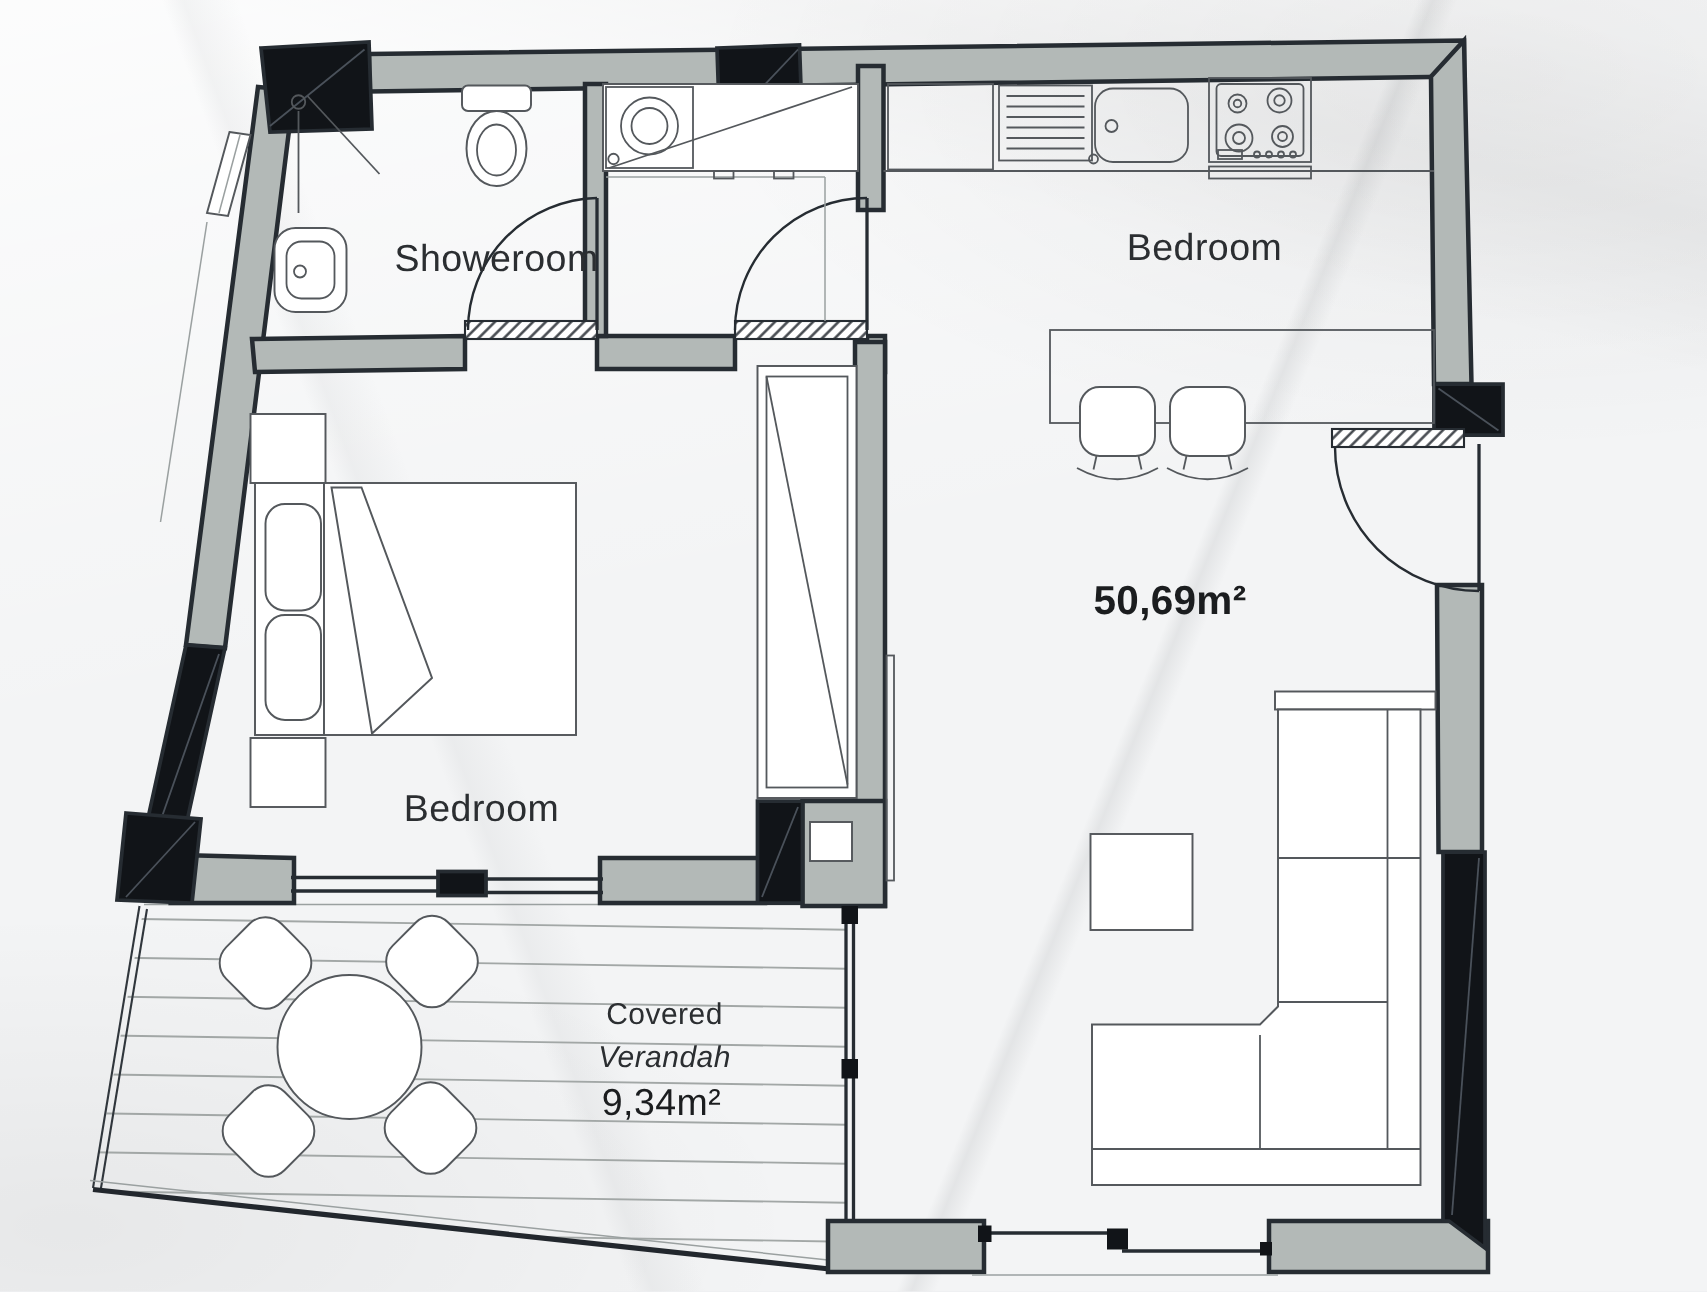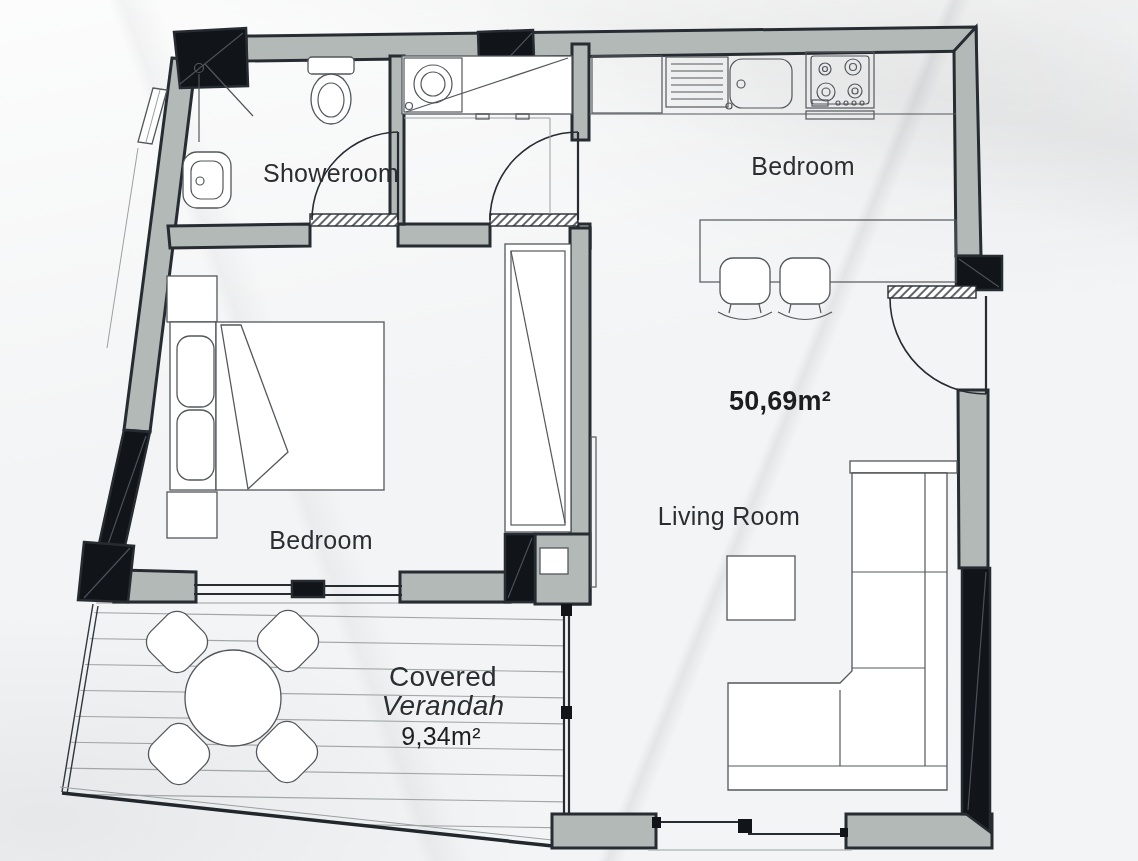--- a/index.html
+++ b/index.html
@@ -26,21 +26,21 @@
   .leaf{stroke:var(--outline,#262c32);stroke-width:2.2;}
   .win{stroke:var(--outline,#262c32);stroke-width:2.2;}
   .thin{stroke:#9aa0a0;stroke-width:1;fill:none;}
   .thr{fill:url(#hatch);stroke:var(--outline,#262c32);stroke-width:1.4;}
   .deckline{stroke:var(--deck-line,#a2a7a6);stroke-width:1.2;}
   .lbl{
     position:absolute;transform:translate(-50%,-50%);
     color:var(--text,#2b2e31);white-space:nowrap;letter-spacing:.3px;
   }
   .lbl.room{font-size:25px;}
-  .lbl.small{font-size:28px;}
+  .lbl.small{font-size:20px;}
   .lbl.area{font-size:27px;font-weight:bold;color:#1b1d1f;letter-spacing:.2px;}
   .lbl.area2{font-size:25px;font-weight:normal;color:#1b1d1f;}
 </style>
 </head>
 <body>
 
 <div class="stage">
 <svg width="1138" height="861" viewBox="0 0 1138 861">
   <defs>
     <pattern id="hatch" patternUnits="userSpaceOnUse" width="6" height="6" patternTransform="rotate(45)">
@@ -273,17 +273,16 @@
     <rect class="fx" x="-26" y="-26" width="52" height="52" rx="15" transform="translate(179,754) rotate(45)"></rect>
     <rect class="fx" x="-26" y="-26" width="52" height="52" rx="15" transform="translate(287,752) rotate(45)"></rect>
     <circle class="fx" cx="233" cy="698" r="48"></circle>
   </g>
 </svg>
 
 <div class="lbl room" style="left:331px;top:173px;">Showeroom</div>
 <div class="lbl room" style="left:803px;top:166px;">Bedroom</div>
 <div class="lbl area" style="left:780px;top:401px;">50,69m²</div>
 <div class="lbl room" style="left:321px;top:524px;margin-top:16px;">Bedroom</div>
-<div class="lbl room" style="left:729px;top:516px;">Living Room</div>
 <div class="lbl small" style="left:443px;top:677px;">Covered</div>
 <div class="lbl small" style="left:443px;top:706px;font-style:italic;">Verandah</div>
 <div class="lbl area2" style="left:441px;top:736px;">9,34m²</div>
 </div>
 
 </body></html>

